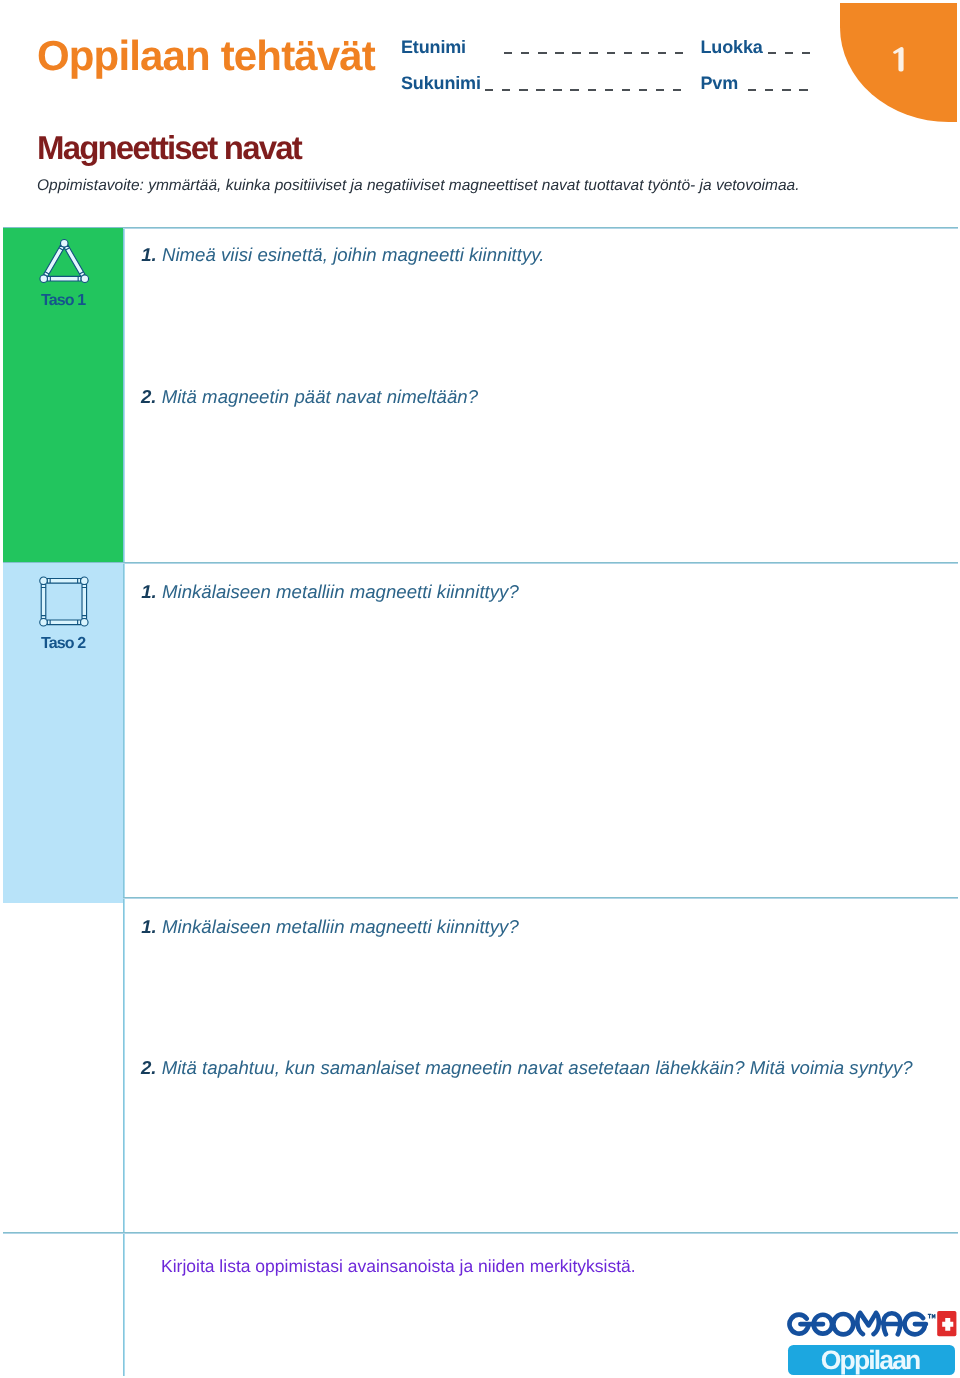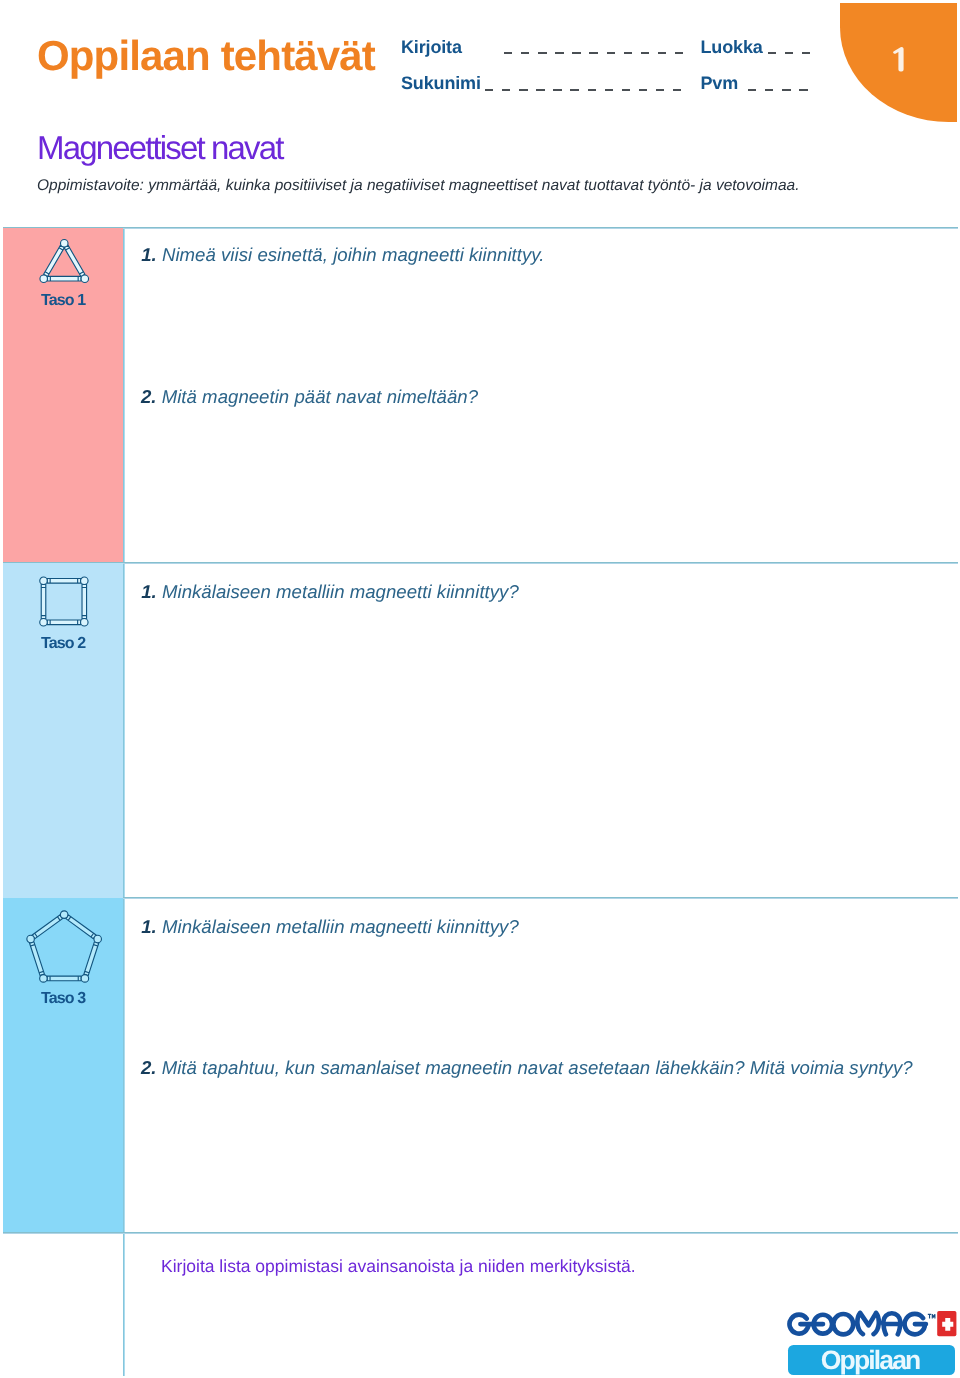--- a/index.html
+++ b/index.html
@@ -19,21 +19,21 @@
   
   .doc-title{position:absolute;left:37px;top:34.5px;color:#F08122;font-size:42px;font-weight:700;
       letter-spacing:-0.85px;line-height:1;font-family:"Liberation Sans",sans-serif;}
   .flabel{position:absolute;color:#15558C;font-size:18px;font-weight:700;
       letter-spacing:-0.15px;line-height:1;white-space:nowrap;}
   .dashline{position:absolute;height:2px;color:transparent;font-size:0;line-height:0;
       overflow:hidden;
       background-image:repeating-linear-gradient(to right,#4A4F54 0,#4A4F54 8.4px,rgba(0,0,0,0) 8.4px,rgba(0,0,0,0) 17.1px);}
 
   
-  .sec-title{position:absolute;left:37px;top:130.5px;color:#6d28d9;font-size:33px;font-weight:400;
+  .sec-title{position:absolute;left:37px;top:130.5px;color:#7f1d1d;font-size:33px;font-weight:700;
       letter-spacing:-1.85px;line-height:1;}
   .objective{position:absolute;left:37px;top:177.5px;color:#27313C;font-size:15.5px;font-style:italic;
       font-weight:400;letter-spacing:0px;line-height:1;}
 
   
   .vline{position:absolute;left:123px;top:227px;width:2px;height:1149px;
       background:linear-gradient(to right,#85C6DC 0,#85C6DC 50%,#ADDCEE 50%,#ADDCEE 100%);}
   .hline{position:absolute;left:3px;width:954.5px;height:2px;
       background:linear-gradient(to bottom,#85BFCE 0,#85BFCE 50%,#B1D5E7 50%,#B1D5E7 100%);}
   .sidebar{position:absolute;left:3px;width:120.2px;}
@@ -71,21 +71,21 @@
   <div class="pagenum">
     <svg width="12" height="26" viewBox="0 0 12 26" aria-hidden="true">
         <path d="M0.9 4.2 L7.6 0.35 Q8.6 -0.15 9.6 0.3 Q10.6 0.8 10.6 2.0 L10.6 22.6 Q10.6 24.6 8.6 24.6 L7.4 24.6 Q5.4 24.6 5.4 22.6 L5.4 5.0 L2.9 6.5 Q1.8 7.1 0.9 6.5 Q0.1 5.95 0.1 5.25 Q0.1 4.6 0.9 4.2 Z"></path>
       </svg>
     <span class="sr">1</span>
   </div>
 
   <div class="doc-title">Oppilaan tehtävät</div>
 
   <div class="hdr-fields">
-    <div class="flabel" style="left:401px;top:37.5px">Kirjoita</div>
+    <div class="flabel" style="left:401px;top:37.5px">Etunimi</div>
     <div class="dashline" style="left:503.8px;top:52.2px;width:179.2px">_ _ _ _ _ _ _ _ _ _</div>
 
     <div class="flabel" style="left:401px;top:74.3px">Sukunimi</div>
     <div class="dashline" style="left:485px;top:89.0px;width:196px">_ _ _ _ _ _ _ _ _ _</div>
 
     <div class="flabel" style="left:700.5px;top:37.5px">Luokka</div>
     <div class="dashline" style="left:767.5px;top:52.2px;width:42.5px">_ _ _</div>
 
     <div class="flabel" style="left:700.5px;top:74.3px">Pvm</div>
     <div class="dashline" style="left:747.5px;top:89.0px;width:62.5px">_ _ _ _</div>
@@ -93,52 +93,40 @@
 
   <div class="sec-title">Magneettiset navat</div>
   <div class="objective">Oppimistavoite: ymmärtää, kuinka positiiviset ja negatiiviset magneettiset navat tuottavat työntö- ja vetovoimaa.</div>
 
   <div class="vline"></div>
   <div class="hline" style="top:226.9px"></div>
   <div class="hline" style="top:561.9px"></div>
   <div class="hline" style="top:896.9px"></div>
   <div class="hline" style="top:1231.9px"></div>
 
-  <div class="sidebar" style="top:228.3px;height:334px;background:#fca5a5">
+  <div class="sidebar" style="top:228.3px;height:334px;background:#22c55e">
     <div class="lvl-icon" style="left:36px;top:8.4px"><svg class="rod-icon t1" width="52" height="48" viewBox="0 0 52 48">
           <path class="rodfill" d="M21.40 8.31L4.61 37.31L8.55 39.59L25.34 10.59Z M8.45 43.97L42.05 43.97L42.05 39.42L8.45 39.42Z M45.89 37.31L29.10 8.31L25.16 10.59L41.95 39.59Z"></path>
           <path class="cap" d="M19.95 10.82L23.89 13.10M6.06 34.80L10.00 37.08 M11.35 43.97L11.35 39.42M39.15 43.97L39.15 39.42 M44.44 34.80L40.50 37.08M30.55 10.82L26.61 13.10"></path>
           <circle cx="25.25" cy="6.20" r="3.75"></circle>
           <circle cx="4.70" cy="41.70" r="3.75"></circle>
           <circle cx="45.80" cy="41.70" r="3.75"></circle>
         </svg></div>
     <div class="lvl-label" style="top:64.5px">Taso 1</div>
   </div>
   <div class="sidebar" style="top:563.3px;height:340px;background:#B8E3F9">
     <div class="lvl-icon" style="left:36px;top:11.4px"><svg class="rod-icon t2" width="52" height="54" viewBox="0 0 52 54">
           <path class="rodfill" d="M8.25 8.07L41.55 8.07L41.55 3.52L8.25 3.52Z M43.02 9.55L43.02 43.55L47.57 43.55L47.57 9.55Z M41.55 45.03L8.25 45.03L8.25 49.58L41.55 49.58Z M6.78 43.55L6.78 9.55L2.23 9.55L2.23 43.55Z"></path>
           <path class="cap" d="M11.15 8.07L11.15 3.52M38.65 8.07L38.65 3.52 M43.02 12.45L47.57 12.45M43.02 40.65L47.57 40.65 M38.65 45.03L38.65 49.58M11.15 45.03L11.15 49.58 M6.78 40.65L2.23 40.65M6.78 12.45L2.23 12.45"></path>
           <circle cx="4.50" cy="5.80" r="3.75"></circle>
           <circle cx="45.30" cy="5.80" r="3.75"></circle>
           <circle cx="45.30" cy="47.30" r="3.75"></circle>
           <circle cx="4.50" cy="47.30" r="3.75"></circle>
         </svg></div>
     <div class="lvl-label" style="top:72.8px">Taso 2</div>
-  </div>
-  <div class="sidebar" style="top:898.3px;height:334px;background:#88D8F8">
-    <div class="lvl-icon" style="left:23px;top:10.4px"><svg class="rod-icon t3" width="78" height="76" viewBox="0 0 78 76">
-          <path class="rodfill" d="M39.85 9.64L67.33 29.61L70.00 25.93L42.52 5.96Z M68.38 32.84L57.88 65.15L62.21 66.55L72.70 34.24Z M55.14 67.14L21.16 67.14L21.16 71.69L55.14 71.69Z M18.42 65.15L7.92 32.84L3.60 34.24L14.09 66.55Z M8.97 29.61L36.45 9.64L33.78 5.96L6.30 25.93Z"></path>
-          <path class="cap" d="M42.19 11.35L44.87 7.67M64.98 27.91L67.66 24.23 M67.48 35.60L71.81 37.00M58.78 62.39L63.10 63.79 M52.24 67.14L52.24 71.69M24.06 67.14L24.06 71.69 M17.52 62.39L13.20 63.79M8.82 35.60L4.49 37.00 M11.32 27.91L8.64 24.23M34.11 11.35L31.43 7.67"></path>
-          <circle cx="38.15" cy="5.60" r="3.75"></circle>
-          <circle cx="71.70" cy="29.98" r="3.75"></circle>
-          <circle cx="58.89" cy="69.42" r="3.75"></circle>
-          <circle cx="17.41" cy="69.42" r="3.75"></circle>
-          <circle cx="4.60" cy="29.98" r="3.75"></circle>
-        </svg></div>
-    <div class="lvl-label" style="top:92.3px">Taso 3</div>
   </div>
 
   <div class="q" style="left:141.2px;top:245.9px"><b>1.</b> <span>Nimeä viisi esinettä, joihin magneetti kiinnittyy.</span></div>
   <div class="q" style="left:140.9px;top:388.0px"><b>2.</b> <span>Mitä magneetin päät navat nimeltään?</span></div>
 
   <div class="q" style="left:141.2px;top:583.0px"><b>1.</b> <span>Minkälaiseen metalliin magneetti kiinnittyy?</span></div>
 
   <div class="q" style="left:141.2px;top:918.0px"><b>1.</b> <span>Minkälaiseen metalliin magneetti kiinnittyy?</span></div>
   <div class="q" style="left:140.9px;top:1059.3px"><b>2.</b> <span>Mitä tapahtuu, kun samanlaiset magneetin navat asetetaan lähekkäin? Mitä voimia syntyy?</span></div>
 

